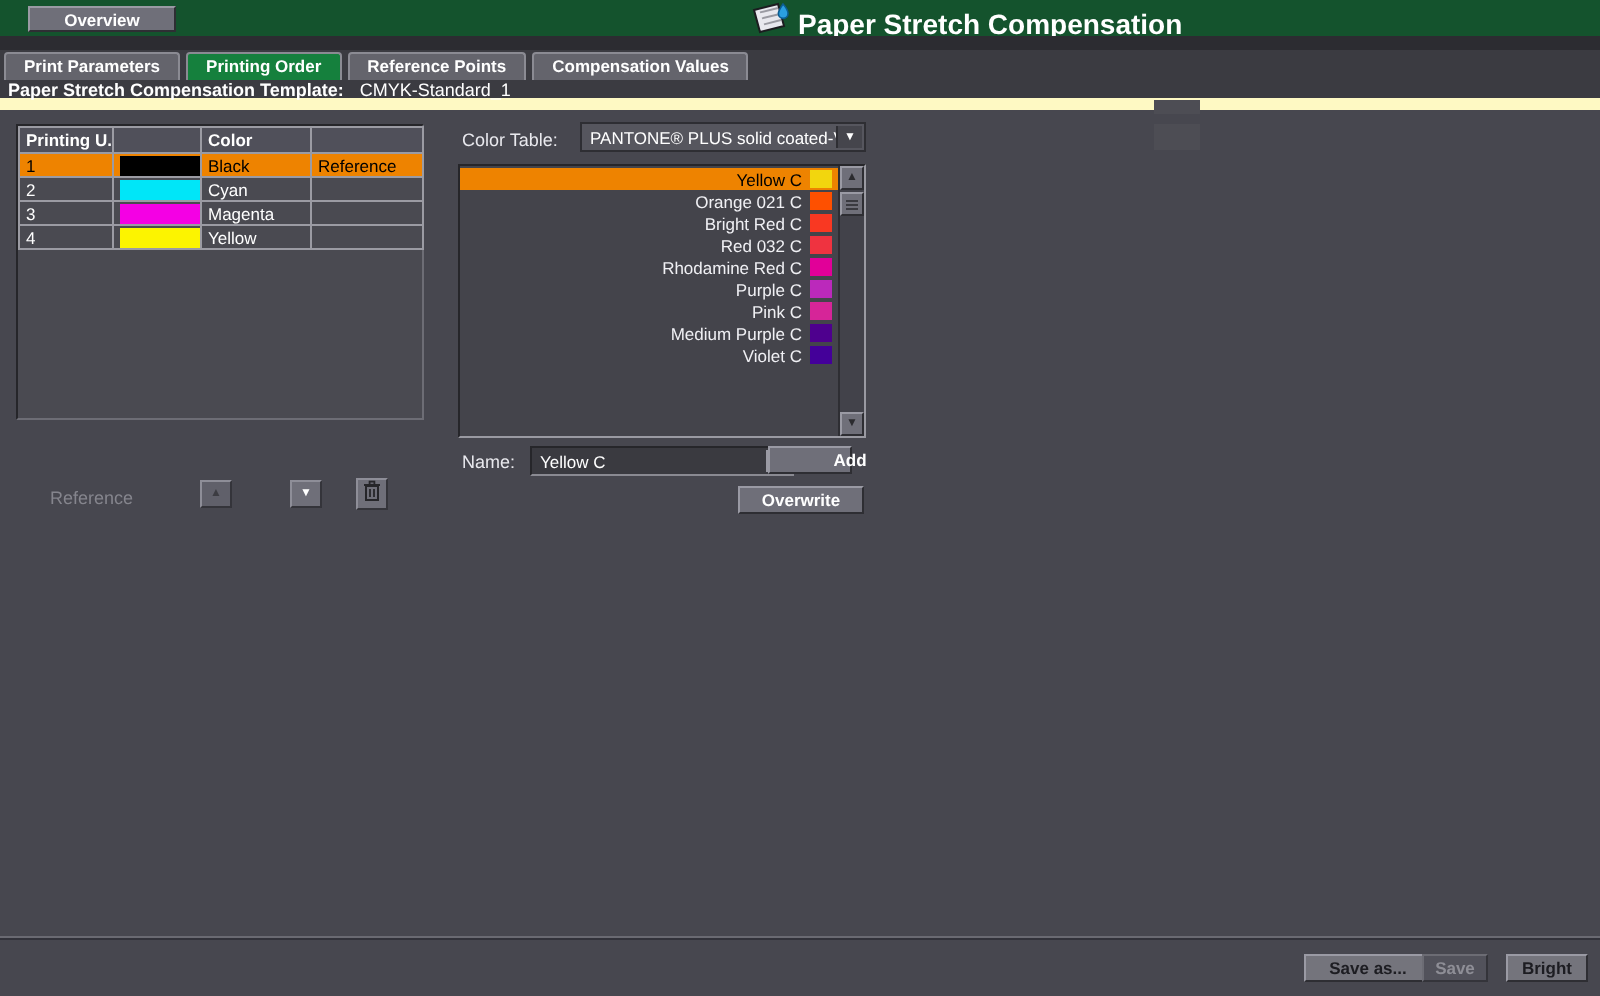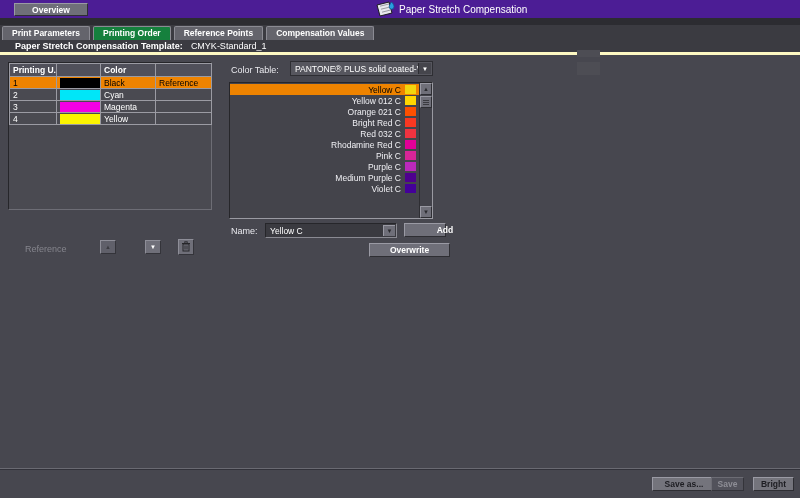--- a/index.html
+++ b/index.html
@@ -7,44 +7,44 @@
   body {
     font-family:"Liberation Sans", sans-serif;
     background:#47474f;
     position:relative;
     color:#f0f0f4;
     -webkit-font-smoothing:antialiased;
   }
   .abs { position:absolute; }
 
   
-  .topbar { top:0; left:0; width:800px; height:18px; background:#4c1d95; }
+  .topbar { top:0; left:0; width:800px; height:18px; background:#14532d; }
   .btn {
     display:inline-flex; align-items:center; justify-content:center;
     background:#6f6f79; color:#fff; font-size:8.5px; font-weight:bold;
     border-top:1px solid #9a9aa4; border-left:1px solid #9a9aa4;
     border-bottom:1px solid #2e2e33; border-right:1px solid #2e2e33;
     cursor:default; white-space:nowrap;
   }
   .overview-btn { left:14px; top:3px; width:74px; height:13px; }
-  .app-title { left:399px; top:4px; font-size:10px; font-weight:normal; color:#fff; }
+  .app-title { left:399px; top:4px; font-size:14px; font-weight:bold; color:#fff; }
   .app-icon { left:374px; top:1px; width:21px; height:16px; }
 
   .darkstrip { top:18px; left:0; width:800px; height:7px; background:#2c2c31; }
 
   
   .tabrow { top:25px; left:0; width:800px; height:15px; background:#3b3b41; display:flex; align-items:flex-end; padding-left:2px; gap:3px; }
   .tab {
     height:14px; line-height:13px; padding:0 9px; font-size:8.5px; font-weight:bold;
     color:#fff; background:#64646c; border:1px solid #8b8b93; border-bottom:none;
     border-radius:2px 2px 0 0; cursor:default; white-space:nowrap;
   }
   .tab.active { background:#15803d; }
 
-  .templaterow { top:40px; left:0; width:800px; height:15px; background:#3b3b41; border-bottom:3px solid #fef9c3; display:flex; align-items:center; padding-left:15px; font-size:9px; }
+  .templaterow { top:40px; left:0; width:800px; height:15px; background:#3b3b41; border-bottom:6px solid #fef9c3; display:flex; align-items:center; padding-left:4px; font-size:9px; }
   .templaterow .lbl { font-weight:bold; color:#fff; }
   .templaterow .val { margin-left:8px; color:#fff; }
 
   
   .unit-panel {
     left:8px; top:62px; width:204px; height:148px; background:#4a4a51;
     border-top:1px solid #26262a; border-left:1px solid #26262a;
     border-bottom:1px solid #6d6d75; border-right:1px solid #6d6d75;
   }
   table.units { border-collapse:collapse; width:202px; table-layout:fixed; }
@@ -105,22 +105,22 @@
     left:265px; top:223px; width:132px; height:15px; background:#3a3a40;
     border-top:1px solid #26262a; border-left:1px solid #26262a;
     border-bottom:1px solid #8a8a92; border-right:1px solid #8a8a92;
     display:flex; align-items:center; padding-left:4px; font-size:8.5px; color:#fff; cursor:default;
   }
   .name-combo .dd-btn {
     position:absolute; right:1px; top:1px; bottom:1px; width:12px; background:#6f6f79;
     border-top:1px solid #9a9aa4; border-left:1px solid #9a9aa4;
     display:flex; align-items:center; justify-content:center; color:#2b2b2f; font-size:6px;
   }
-  .add-btn { left:404px; top:223px; width:30px; height:14px;padding-left:40px; }
-  .overwrite-btn { left:369px; top:243px; width:81px; height:14px; }
+  .add-btn { left:384px; top:223px; width:30px; height:14px;padding-left:40px; }
+  .overwrite-btn { left:369px; top:243px; width:63px; height:14px; }
 
   
   .reference-label { left:25px; top:244px; font-size:9px; color:#85858d; }
   .icon-btn {
     display:flex; align-items:center; justify-content:center; background:#60606a;
     border-top:1px solid #8e8e98; border-left:1px solid #8e8e98;
     border-bottom:1px solid #34343a; border-right:1px solid #34343a; cursor:default;
   }
   .up-btn { left:100px; top:240px; width:16px; height:14px; color:#3c3c42; font-size:6px; }
   .down-btn { left:145px; top:240px; width:16px; height:14px; color:#fff; font-size:6px; background:#6f6f79; }
@@ -235,24 +235,20 @@
   <span class="dd-btn">▼</span>
 </div>
 
 <div class="abs color-list">
   <div class="color-rows">
   <div class="color-row selected">
     <span>Yellow C</span>
     <span class="sw" style="background: rgb(242, 214, 14);"></span>
   </div>
 
-  <div class="color-row">
-    <span>Yellow 012 C</span>
-    <span class="sw" style="background: rgb(255, 215, 0);"></span>
-  </div>
 
   <div class="color-row">
     <span>Orange 021 C</span>
     <span class="sw" style="background: rgb(254, 80, 0);"></span>
   </div>
 
   <div class="color-row">
     <span>Bright Red C</span>
     <span class="sw" style="background: rgb(249, 56, 34);"></span>
   </div>
@@ -263,27 +259,27 @@
     <span class="sw" style="background: rgb(239, 51, 64);"></span>
   </div>
 
 
   <div class="color-row">
     <span>Rhodamine Red C</span>
     <span class="sw" style="background: rgb(225, 0, 152);"></span>
   </div>
 
   <div class="color-row">
+    <span>Purple C</span>
+    <span class="sw" style="background: rgb(187, 41, 187);"></span>
+  </div>
+
+  <div class="color-row">
     <span>Pink C</span>
     <span class="sw" style="background: rgb(214, 37, 152);"></span>
-  </div>
-
-  <div class="color-row">
-    <span>Purple C</span>
-    <span class="sw" style="background: rgb(187, 41, 187);"></span>
   </div>
 
   <div class="color-row">
     <span>Medium Purple C</span>
     <span class="sw" style="background: rgb(78, 0, 142);"></span>
   </div>
 
   <div class="color-row">
     <span>Violet C</span>
     <span class="sw" style="background: rgb(68, 0, 153);"></span>

